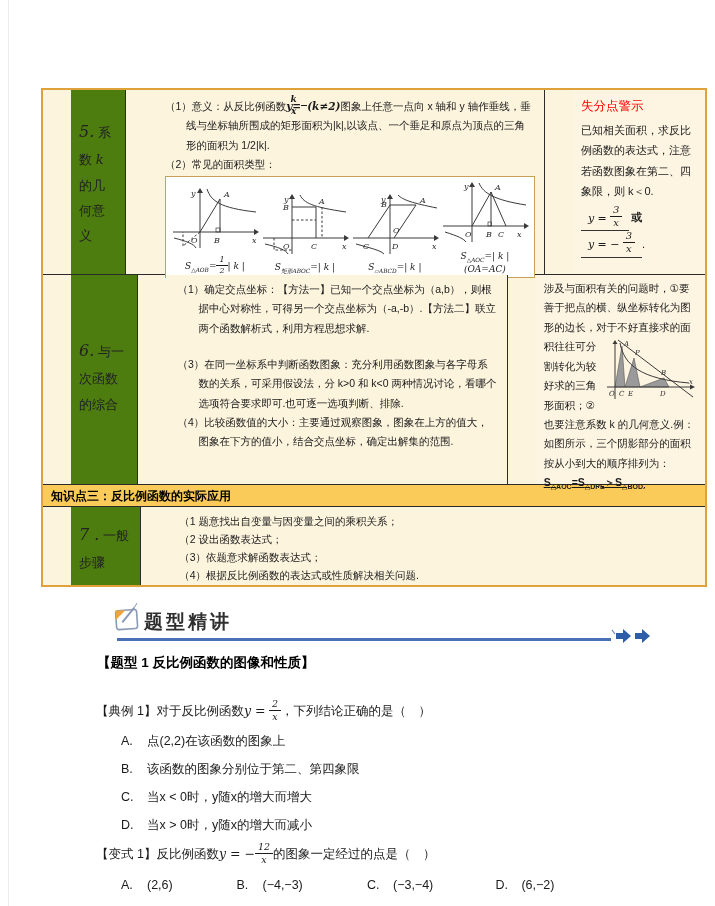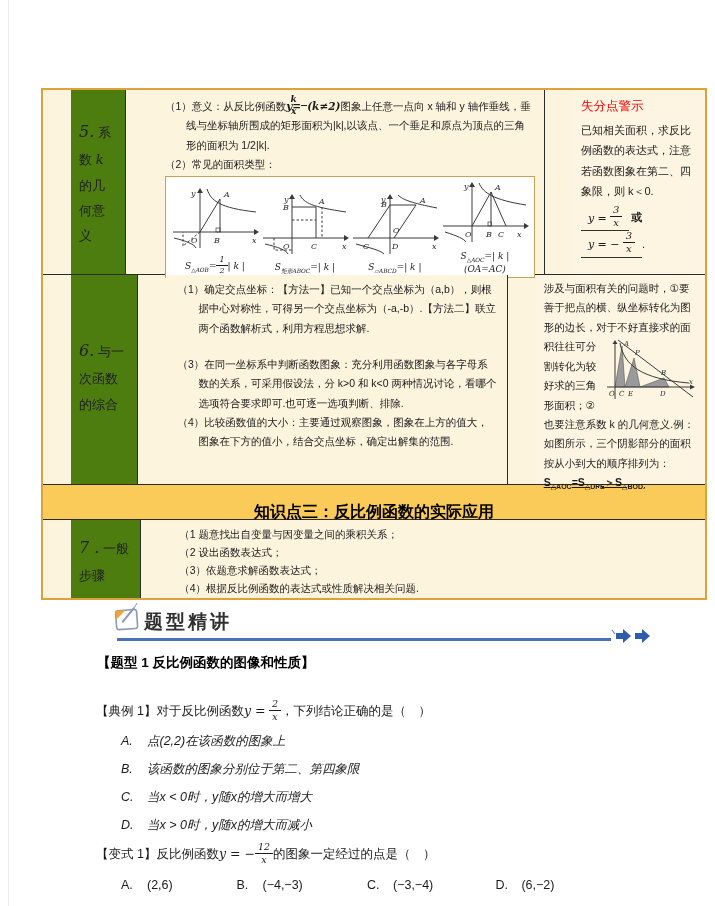--- a/index.html
+++ b/index.html
@@ -18,21 +18,21 @@
   .r6 .label-cell { padding-top:60px; }
   .r7 .label-cell { padding-top:12px; }
   .content-cell { width:395px; border-right:1px solid #2b2b2b; background:#FDF4DE;
                   padding:5px 9px 4px 11px; font-size:10.5px; line-height:1.84; }
   .warn-cell { width:195px; background:#FDF5E2; padding:4px 8px 4px 8px; font-size:10.5px; line-height:1.85; }
   .r5 { height:185px; }
   .r6 { height:210px; }
   .r7 { height:78px; border-bottom:none; }
   .steps-cell { width:590px; background:#FDF4DE; padding:5px 10px; font-size:10.5px; line-height:1.72; }
   .band { height:22px; background:#FACB58; border-bottom:1px solid #2b2b2b; box-sizing:border-box;
-          font-weight:bold; font-size:16px; padding:17px 8px; color:#000;text-align:center; }
+          font-weight:bold; font-size:12px; padding:3px 8px; color:#000; }
   .ser-it { font-style:italic; font-family:"DejaVu Serif",serif; }
   .num-big { font-style:italic; font-family:"DejaVu Serif",serif; font-size:16px; }
   .hang { margin:0; padding-left:21px; text-indent:-21px; }
   .mt { margin-top:17px; }
   .mathbf { font-weight:bold; }
   .mi { font-style:italic; font-family:"DejaVu Serif",serif; }
 
   .frac { display:inline-block; vertical-align:-0.45em; text-align:center; line-height:1;
           font-style:italic; font-family:"DejaVu Serif",serif; }
   .frac .fn { display:block; border-bottom:1px solid currentColor; padding:0 3px 1px; }
@@ -65,21 +65,21 @@
   .fig6wrap { float:right; margin:2px 0 2px 4px; }
 
   
   .sec-head { position:absolute; left:112px; top:601px; display:flex; align-items:flex-end; }
   .sec-title { font-family:"Liberation Serif","DejaVu Serif",serif; font-weight:bold; font-size:19px;
                letter-spacing:3px; color:#2f2f2f; margin-left:0; }
   .sec-underline { position:absolute; left:117px; top:638px; width:494px; height:3px; background:#4a70b8; }
   .sec-arrows { position:absolute; left:610px; top:627px; }
   .type1-title { position:absolute; left:97px; top:654px; font-size:13.5px; font-weight:bold; color:#000; }
   .example1 { position:absolute; left:96px; top:699px; font-size:12.5px; width:560px; }
-  .opts1 { position:absolute; left:121px; top:733px; font-size:12.5px;font-style:italic; }
+  .opts1 { position:absolute; left:121px; top:733px; font-size:12.5px; }
   .opts1 .opt { margin-bottom:11px; }
   .letter { display:inline-block; width:26px; }
   .variant1 { position:absolute; left:96px; top:842px; font-size:12.5px; width:580px; }
   .opts2 { position:absolute; left:121px; top:878px; font-size:12.5px; }
   .opt2 { display:inline-block; }
   .opt2.w1 { width:112px; } .opt2.w2 { width:127px; } .opt2.w3 { width:125px; }
 </style>
 </head>
 <body>
 

